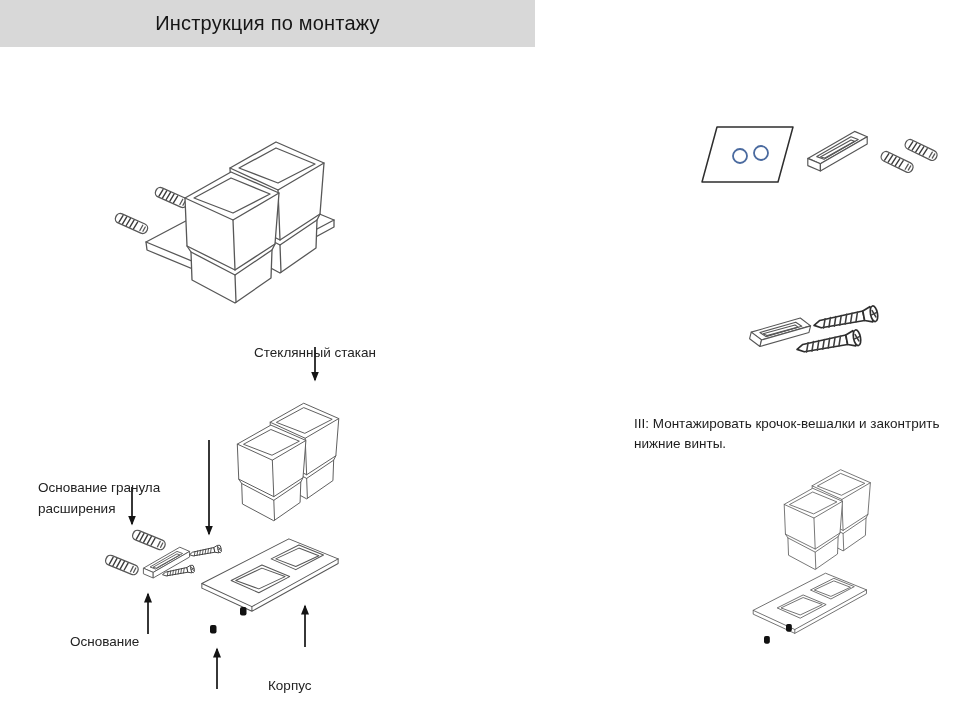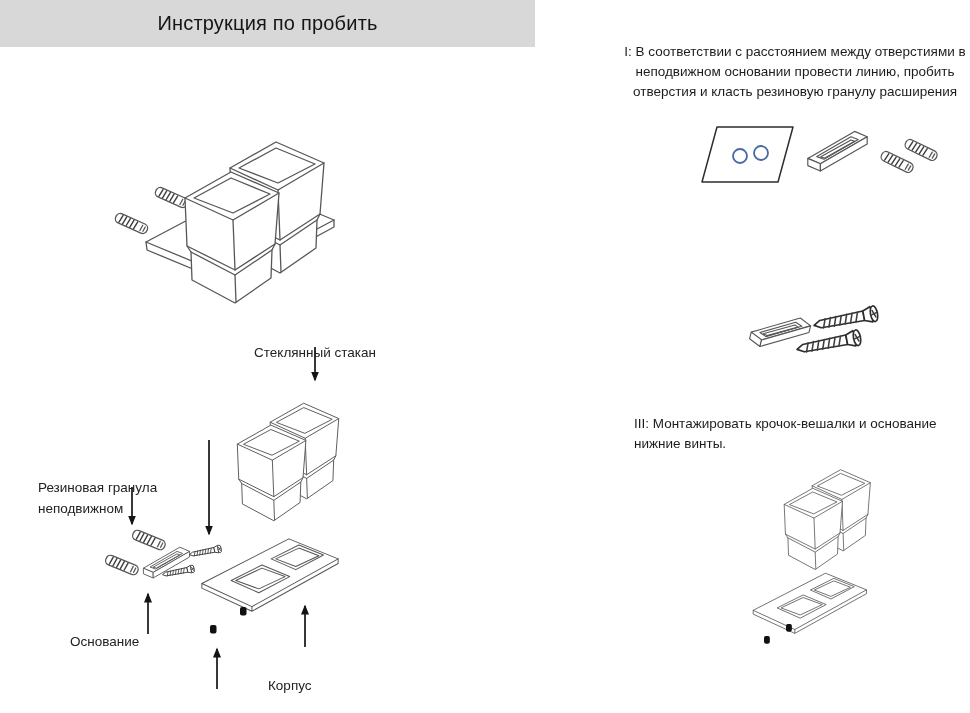--- a/index.html
+++ b/index.html
@@ -38,21 +38,21 @@
   svg .rib  { stroke:#3c3c3c; stroke-width:1.4; stroke-linecap:round; }
   svg .dark { stroke:#2e2e2e; fill:#ffffff; stroke-width:1.5; stroke-linejoin:round; }
   svg .arrow{ stroke:#141414; stroke-width:1.7; }
 </style>
 </head>
 <body>
 
 <div class="page">
 
   <div class="header-bar">
-    <span class="header-title">Инструкция по пробить</span>
+    <span class="header-title">Инструкция по монтажу</span>
   </div>
 
 
   <svg class="art" viewBox="0 0 970 713">
     <defs>
       <marker id="ah" markerWidth="12" markerHeight="10" refX="8.5" refY="4" orient="auto" markerUnits="userSpaceOnUse">
         <path d="M0 0 L10 4 L0 8 Z" fill="#141414"></path>
       </marker>
 
       <g id="cup">
@@ -166,21 +166,20 @@
 
     <g>
       <use href="#plate" transform="translate(750,570) scale(0.64)"></use>
       <use href="#setscrew" transform="translate(786,624) scale(0.9)"></use>
       <use href="#setscrew" transform="translate(764,636) scale(0.9)"></use>
       <use href="#cup-pair" transform="translate(778,461) scale(0.62)"></use>
     </g>
   </svg>
 
   <div class="part-label lbl-glass">Стеклянный стакан</div>
-  <div class="part-label lbl-rubber">Резиновая гранула неподвижном</div>
+  <div class="part-label lbl-rubber">Основание гранула расширения</div>
   <div class="part-label lbl-base">Основание</div>
   <div class="part-label lbl-lock">Запорный винт</div>
   <div class="part-label lbl-body">Корпус</div>
 
-  <p class="step step-1">I: В соответствии с расстоянием между отверстиями в неподвижном основании провести линию, пробить отверстия и класть резиновую гранулу расширения</p>
-  <p class="step step-3">III: Монтажировать крочок-вешалки и основание нижние винты.</p>
+  <p class="step step-3">III: Монтажировать крочок-вешалки и законтрить нижние винты.</p>
 
 </div>
 
 </body></html>

